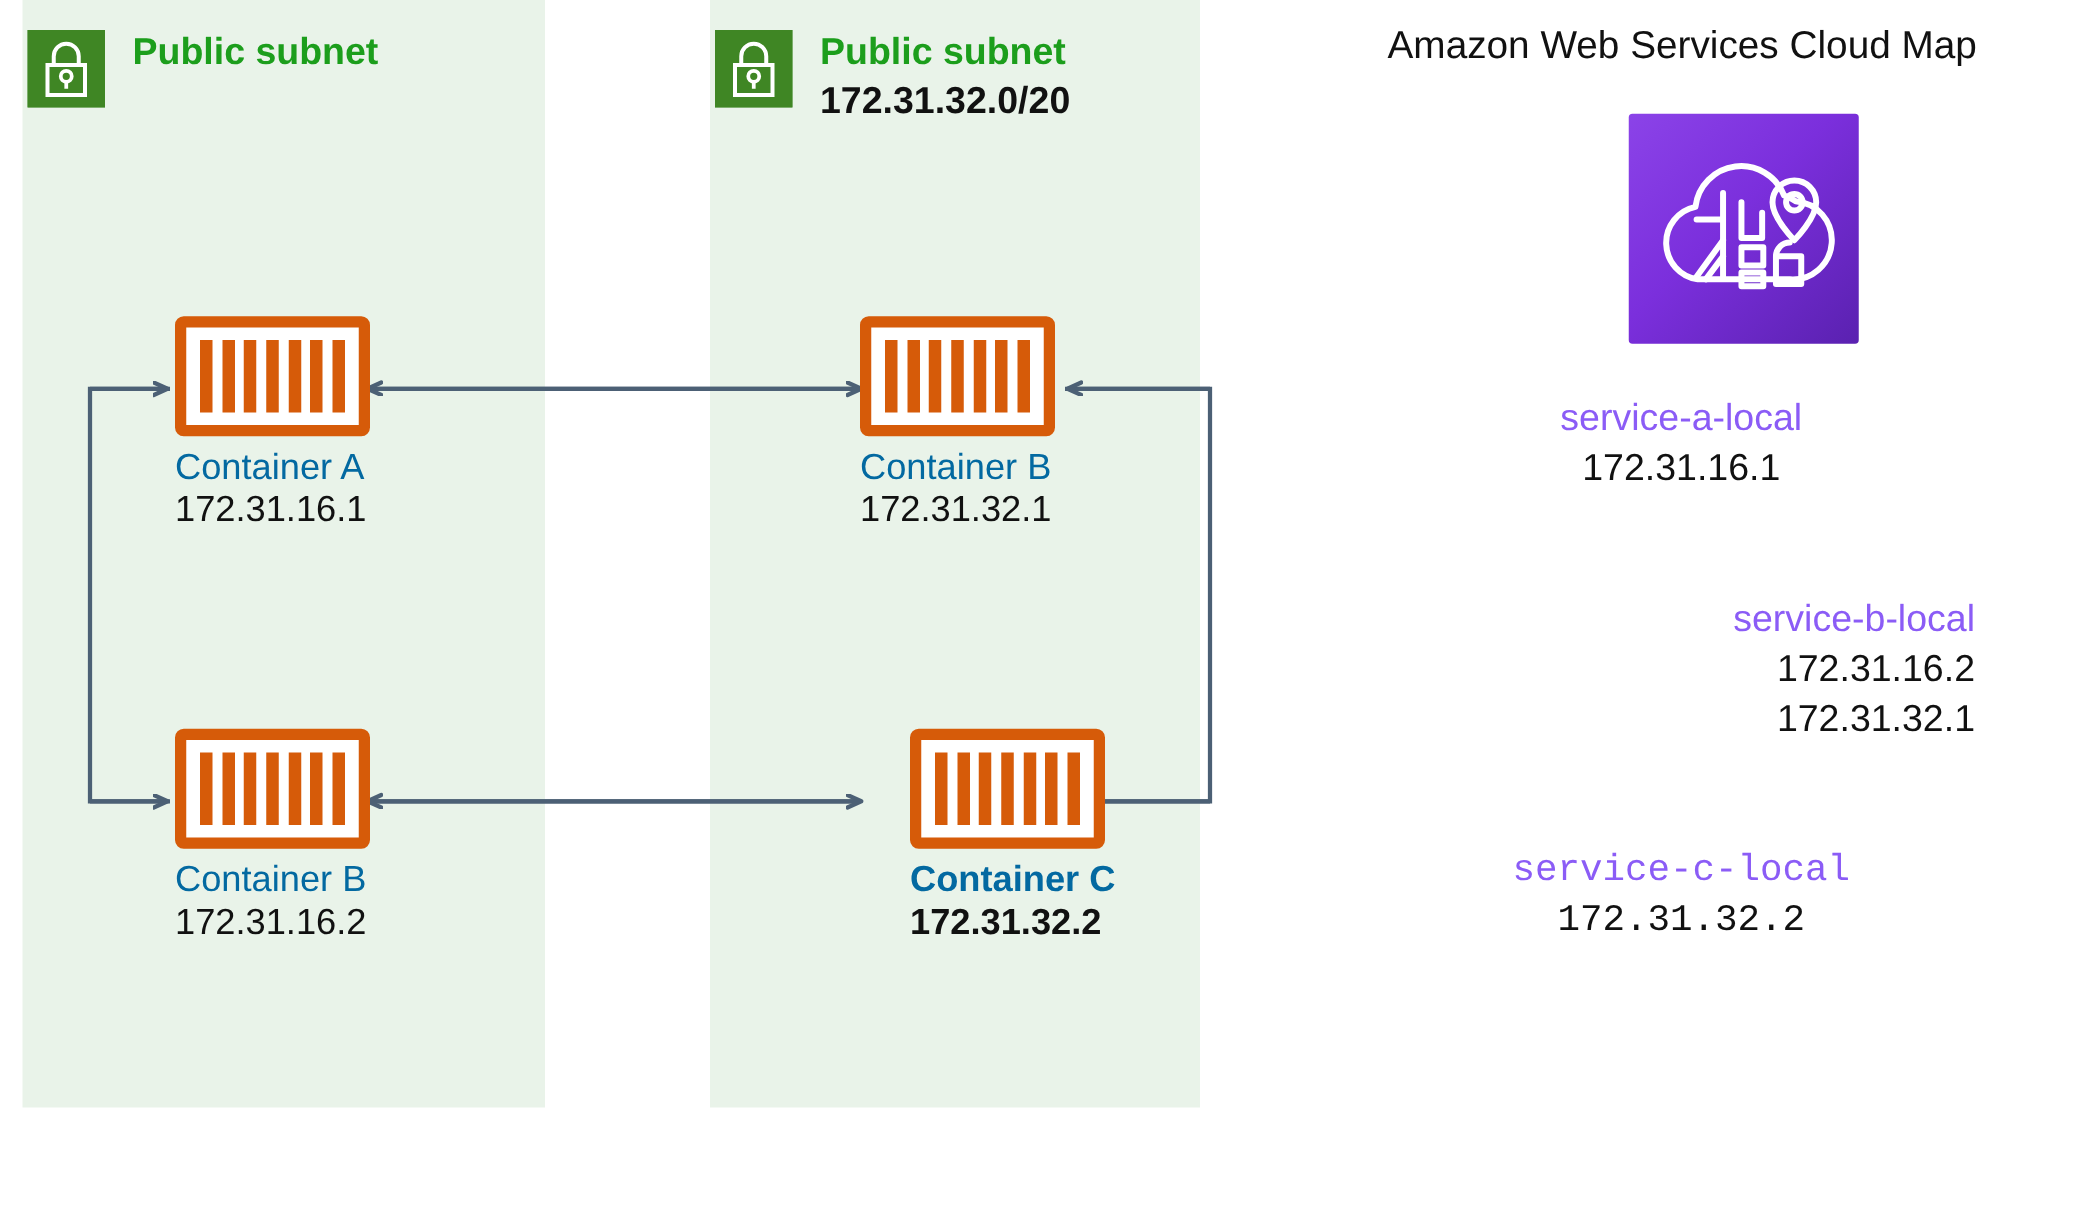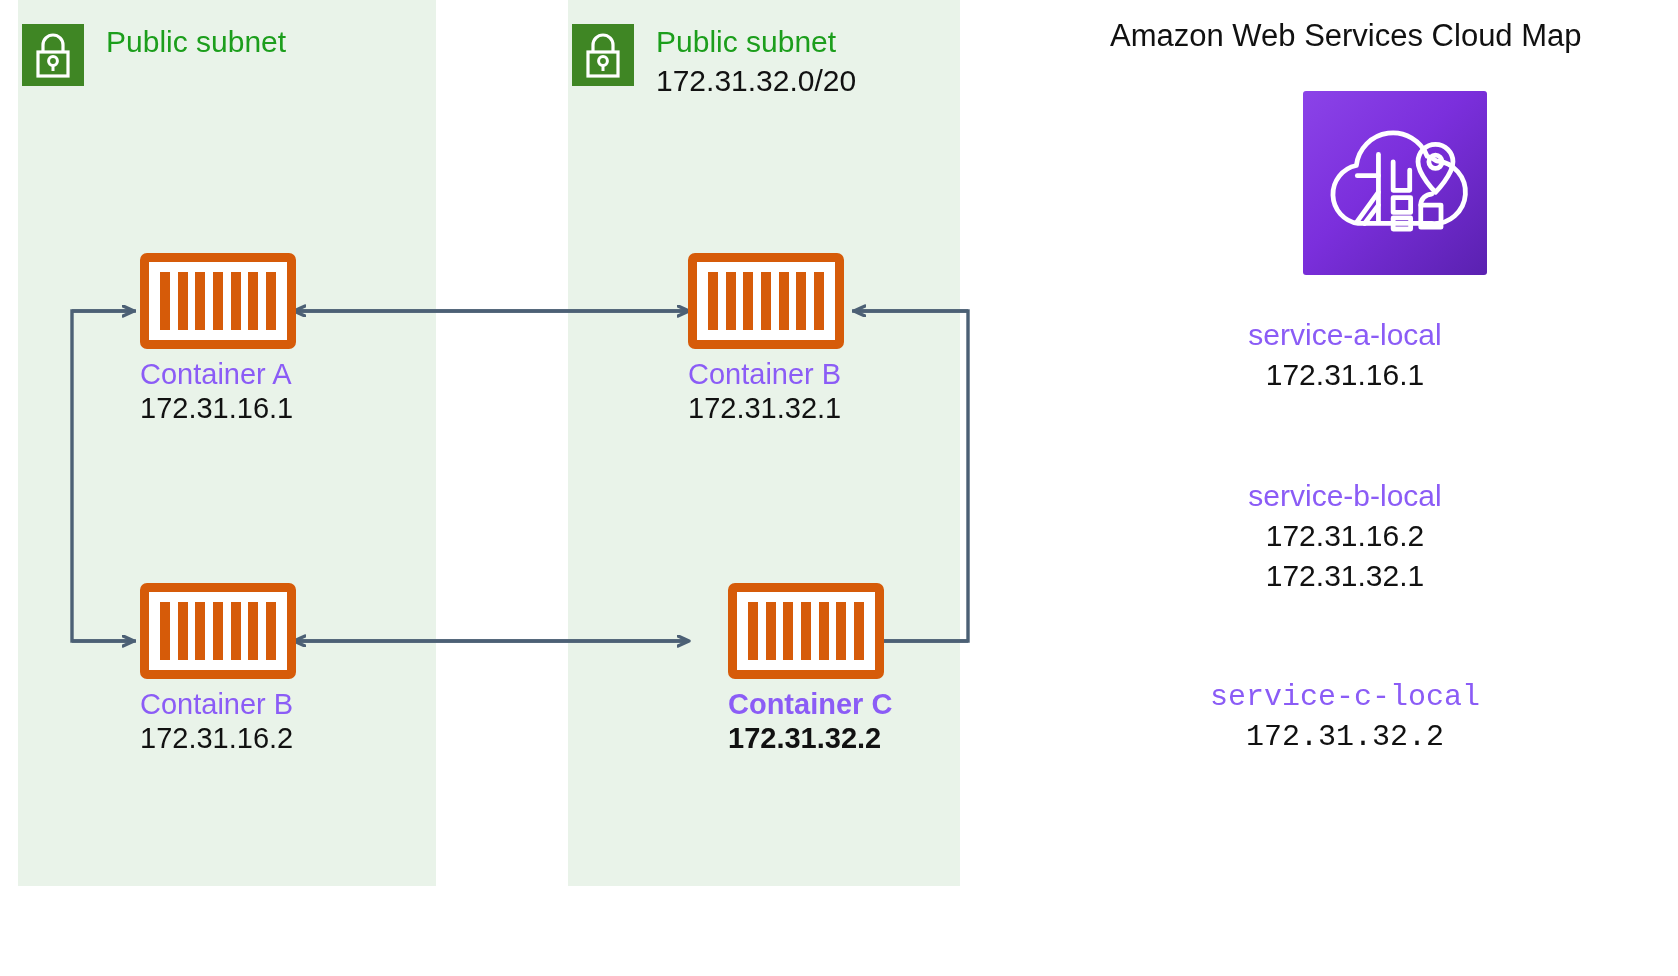--- a/index.html
+++ b/index.html
@@ -11,33 +11,33 @@
   .subnet{position:absolute;background:#e9f3e9;}
   #subnet-left{left:18px;top:0;width:418px;height:886px;}
   #subnet-right{left:568px;top:0;width:392px;height:886px;}
 
   .subnet-head{position:absolute;display:flex;align-items:flex-start;}
   #head-left{left:22px;top:24px;}
   #head-right{left:572px;top:24px;}
 
   .lock-icon{width:62px;height:62px;background:#3f8624;flex:0 0 auto;
              display:block;}
-  .subnet-text{margin-left:22px;line-height:1.18;}
+  .subnet-text{margin-left:22px;line-height:1.18;font-weight:bold;}
   .subnet-title{font-size:30px;color:#1c9e1c;white-space:nowrap;}
   .subnet-cidr{font-size:30px;color:#111;white-space:nowrap;margin-top:4px;}
 
   
   .node{position:absolute;width:160px;}
   .ctr-icon{width:156px;height:96px;box-sizing:border-box;
             border:9px solid #d65b09;border-radius:7px;background:#ffffff;
             display:flex;justify-content:space-between;align-items:stretch;
             padding:10px 11px;}
   .ctr-icon i{display:block;width:10px;background:#d65b09;}
   .node-label{margin-top:9px;font-size:29px;line-height:1.16;
-              color:#8b5cf6;white-space:nowrap;}
+              color:#0369a1;white-space:nowrap;}
   .node-ip{font-size:29px;line-height:1.16;color:#111;white-space:nowrap;}
 
   #node-a{left:140px;top:253px;}
   #node-b-left{left:140px;top:583px;}
   #node-b-right{left:688px;top:253px;}
   #node-c{left:728px;top:583px;font-weight:bold;}
   svg.arrows{position:absolute;left:0;top:0;width:1678px;height:976px;
              overflow:visible;pointer-events:none;}
 
   
@@ -45,21 +45,21 @@
       text-align:right;font-size:31px;color:#111;white-space:nowrap;}
   #cloudmap-icon{position:absolute;left:1303px;top:91px;width:184px;height:184px;
       border-radius:3px;
       background:linear-gradient(135deg,#8b43e8 0%,#7b2fdc 45%,#5a21b0 100%);}
   #cloudmap-icon svg{display:block;width:100%;height:100%;}
 
   .service{position:absolute;width:470px;left:1110px;text-align:center;}
   .service-name{font-size:30px;line-height:1.33;color:#8b5cf6;white-space:nowrap;}
   .service-ip{font-size:30px;line-height:1.33;color:#111;white-space:nowrap;}
   #service-a{top:315px;}
-  #service-b{top:476px;}
+  #service-b{top:476px;text-align:right;}
   #service-c{top:678px;font-family:Liberation Mono, monospace;}
 </style>
 </head>
 <body>
 
 <div class="stage">
 
   <div class="subnet" id="subnet-left"></div>
   <div class="subnet" id="subnet-right"></div>
 

